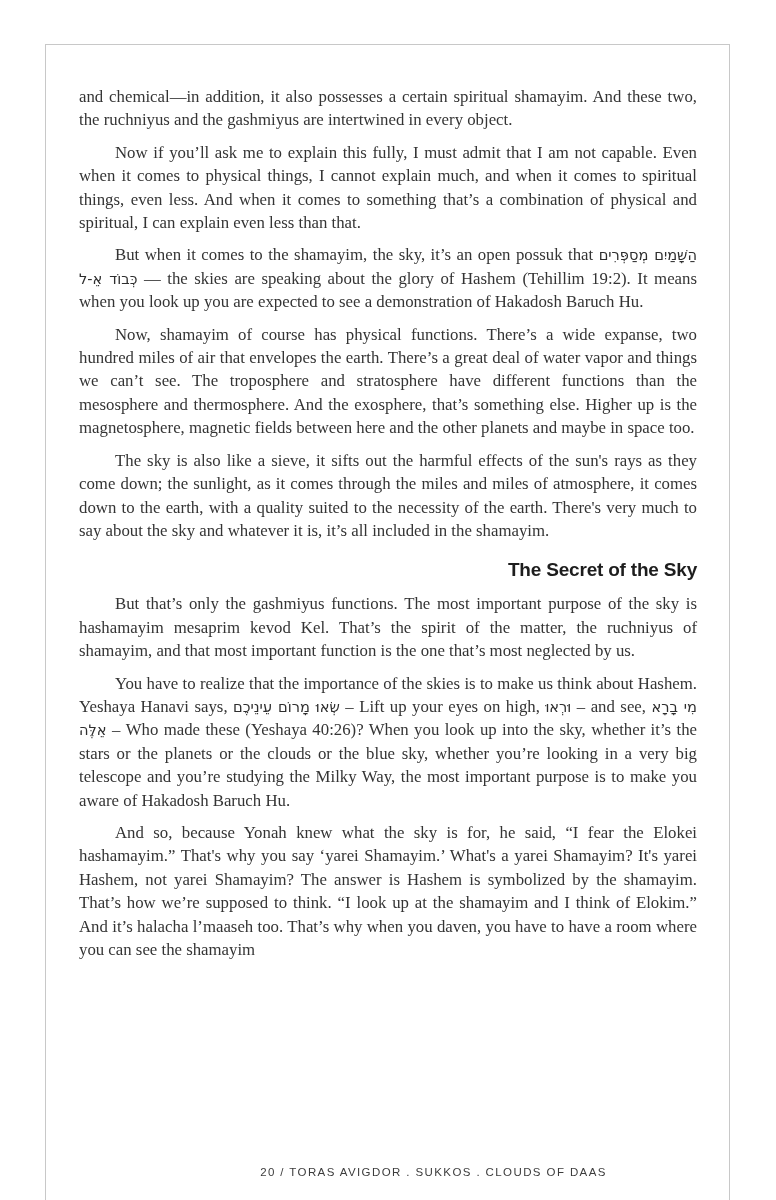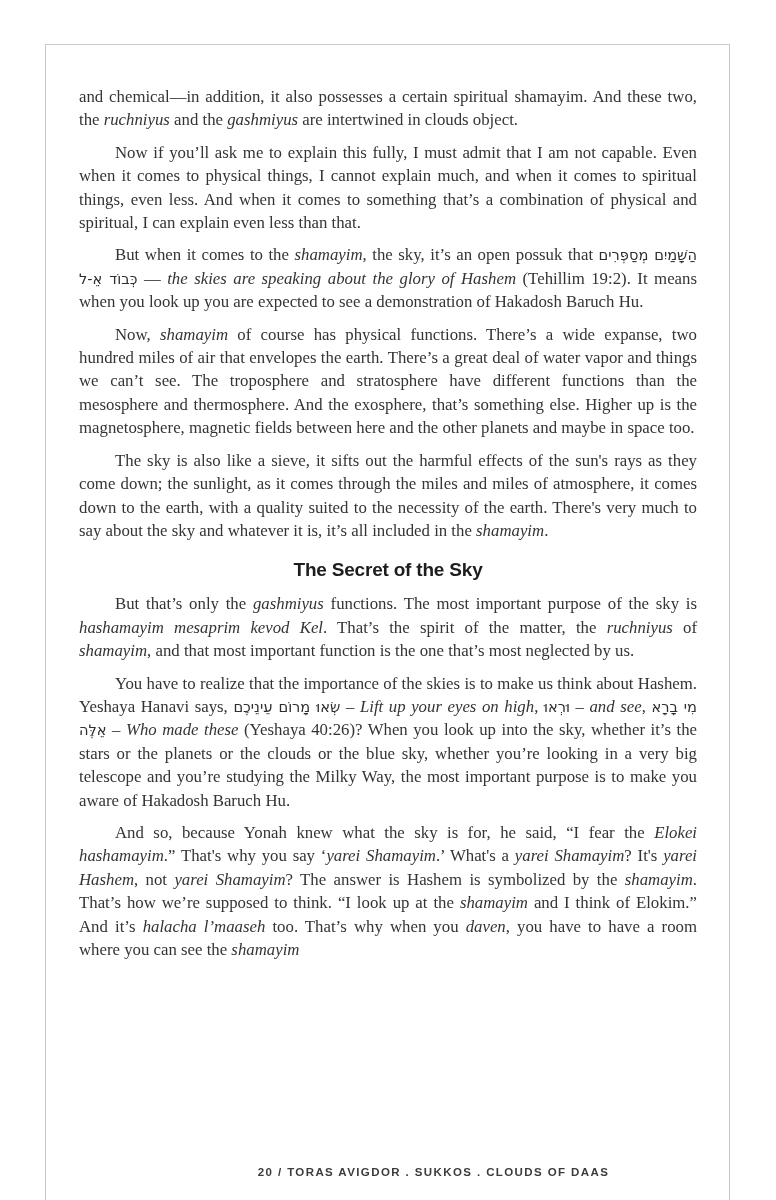--- a/index.html
+++ b/index.html
@@ -19,55 +19,55 @@
   }
   .page-content p {
     margin: 0 0 9px 0;
     font-family: "Liberation Serif", serif;
     font-size: 16.8px;
     line-height: 23.4px;
     color: #343434;
     text-align: justify;
   }
   .page-content p.indent { text-indent: 36px; }
-  .page-content .it { font-style: italic; }
+  .page-content .it { }
   .page-content .heb {
     font-family: "DejaVu Sans", sans-serif;
     font-size: 14.6px;
     color: #2e2e2e;
     unicode-bidi: isolate;
   }
   .section-heading {
     font-family: "Liberation Sans", sans-serif;
     font-weight: 700;
     font-size: 19px;
     line-height: 23px;
     color: #1d1d1d;
-    text-align: center;
+    text-align: right;
     margin: 16px 0 11px 0;
     letter-spacing: -0.2px;
   }
   .page-footer {
     position: absolute;
     left: 45px; top: 1121px;
     width: 685px;
     text-align: center;
     font-family: "Liberation Sans", sans-serif;
-    font-weight: 700;
+    font-weight: 400;
     font-size: 11.5px;
     letter-spacing: 1.4px;
     color: #3c3c3c;
   }
 </style>
 </head>
 <body>
 
 <div class="page">
   <div class="page-content">
-      <p class=""><span>and chemical—in addition, it also possesses a certain spiritual shamayim. And these two, the </span><span class="it">ruchniyus</span><span> and the </span><span class="it">gashmiyus</span><span> are intertwined in clouds object.</span></p>
+      <p class=""><span>and chemical—in addition, it also possesses a certain spiritual shamayim. And these two, the </span><span class="it">ruchniyus</span><span> and the </span><span class="it">gashmiyus</span><span> are intertwined in every object.</span></p>
       <p class="indent"><span>Now if you’ll ask me to explain this fully, I must admit that I am not capable. Even when it comes to physical things, I cannot explain much, and when it comes to spiritual things, even less. And when it comes to something that’s a combination of physical and spiritual, I can explain even less than that.</span></p>
       <p class="indent"><span>But when it comes to the </span><span class="it">shamayim</span><span>, the sky, it’s an open possuk that </span><span class="heb" dir="rtl">הַשָּׁמַיִם מְסַפְּרִים כְּבוֹד אֵ-ל</span><span> — </span><span class="it">the skies are speaking about the glory of Hashem</span><span> (Tehillim 19:2). It means when you look up you are expected to see a demonstration of Hakadosh Baruch Hu.</span></p>
       <p class="indent"><span>Now, </span><span class="it">shamayim</span><span> of course has physical functions. There’s a wide expanse, two hundred miles of air that envelopes the earth. There’s a great deal of water vapor and things we can’t see. The troposphere and stratosphere have different functions than the mesosphere and thermosphere. And the exosphere, that’s something else. Higher up is the magnetosphere, magnetic fields between here and the other planets and maybe in space too.</span></p>
       <p class="indent"><span>The sky is also like a sieve, it sifts out the harmful effects of the sun's rays as they come down; the sunlight, as it comes through the miles and miles of atmosphere, it comes down to the earth, with a quality suited to the necessity of the earth. There's very much to say about the sky and whatever it is, it’s all included in the </span><span class="it">shamayim</span><span>.</span></p>
       <h2 class="section-heading">The Secret of the Sky</h2>
       <p class="indent"><span>But that’s only the </span><span class="it">gashmiyus</span><span> functions. The most important purpose of the sky is </span><span class="it">hashamayim mesaprim kevod Kel</span><span>. That’s the spirit of the matter, the </span><span class="it">ruchniyus</span><span> of </span><span class="it">shamayim</span><span>, and that most important function is the one that’s most neglected by us.</span></p>
       <p class="indent"><span>You have to realize that the importance of the skies is to make us think about Hashem. Yeshaya Hanavi says, </span><span class="heb" dir="rtl">שְׂאוּ מָרוֹם עֵינֵיכֶם</span><span> – </span><span class="it">Lift up your eyes on high</span><span>, </span><span class="heb" dir="rtl">וּרְאוּ</span><span> – </span><span class="it">and see</span><span>, </span><span class="heb" dir="rtl">מִי בָרָא אֵלֶּה</span><span> – </span><span class="it">Who made these</span><span> (Yeshaya 40:26)? When you look up into the sky, whether it’s the stars or the planets or the clouds or the blue sky, whether you’re looking in a very big telescope and you’re studying the Milky Way, the most important purpose is to make you aware of Hakadosh Baruch Hu.</span></p>
       <p class="indent"><span>And so, because Yonah knew what the sky is for, he said, “I fear the </span><span class="it">Elokei hashamayim</span><span>.” That's why you say ‘</span><span class="it">yarei Shamayim</span><span>.’ What's a </span><span class="it">yarei Shamayim</span><span>? It's </span><span class="it">yarei Hashem</span><span>, not </span><span class="it">yarei Shamayim</span><span>? The answer is Hashem is symbolized by the </span><span class="it">shamayim</span><span>. That’s how we’re supposed to think. “I look up at the </span><span class="it">shamayim</span><span> and I think of Elokim.” And it’s </span><span class="it">halacha l’maaseh</span><span> too. That’s why when you </span><span class="it">daven</span><span>, you have to have a room where you can see the </span><span class="it">shamayim</span></p>
     </div>
   <div class="page-footer">20 / TORAS AVIGDOR . SUKKOS . CLOUDS OF DAAS</div>

